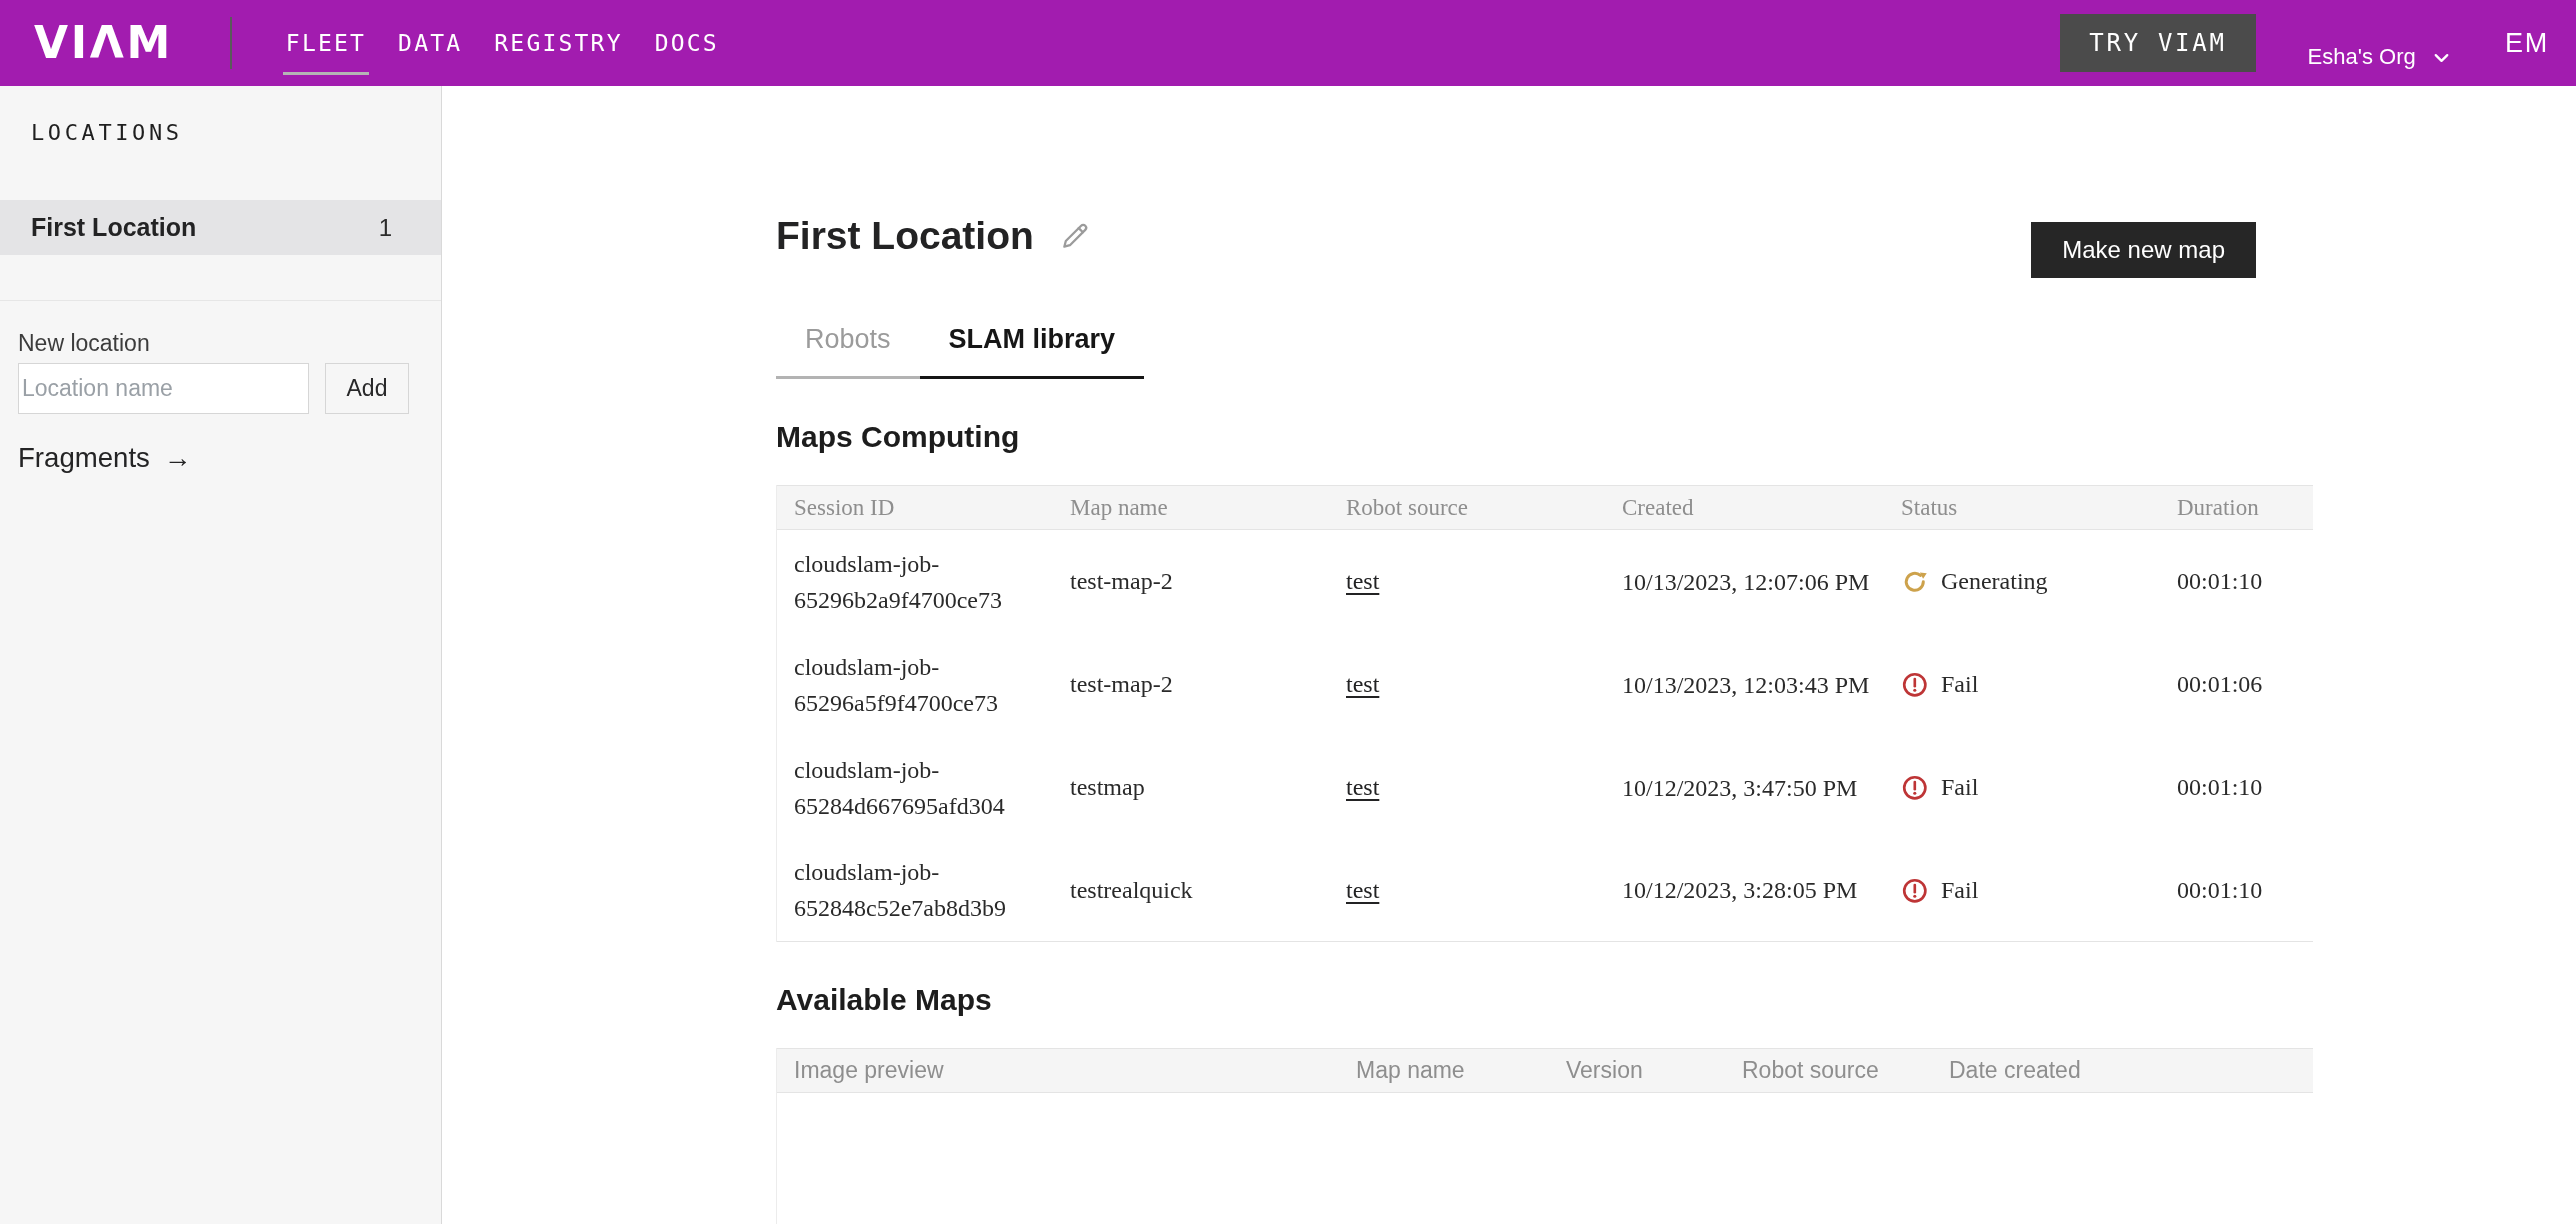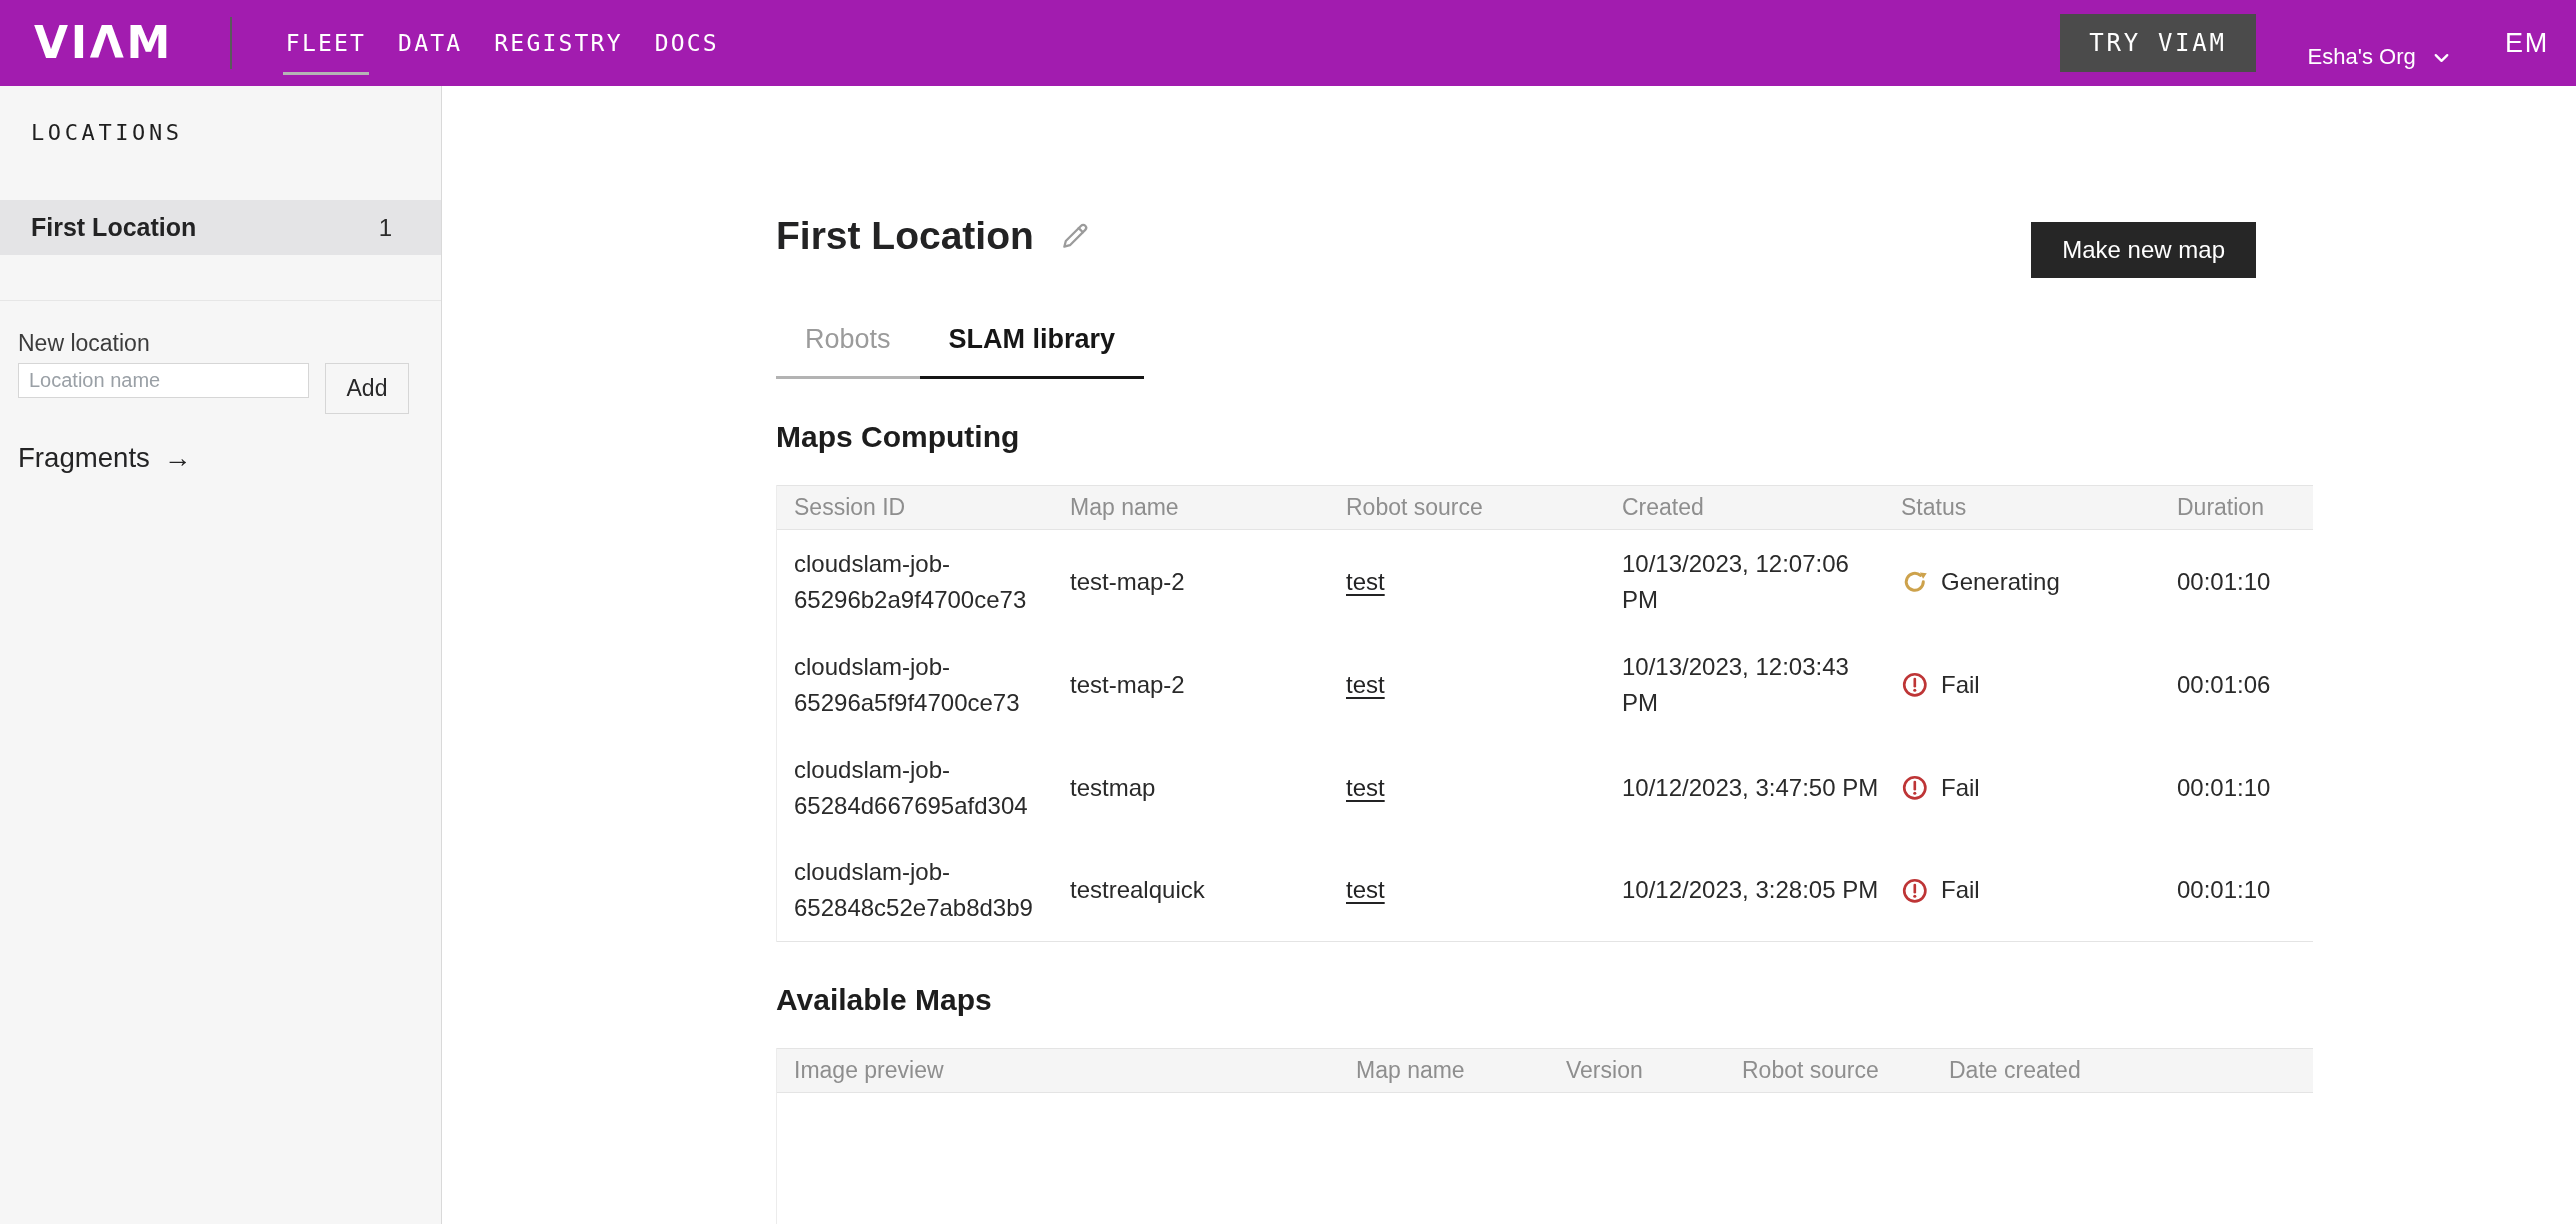--- a/index.html
+++ b/index.html
@@ -33,22 +33,22 @@
                 letter-spacing:3.6px; color:#1f1f1f; }
   .sb-item { position:absolute; top:114px; left:0; width:100%; height:55px;
              background:#e4e4e6; display:flex; align-items:center;
              padding:0 49px 0 31px; cursor:pointer; }
   .sb-item .name { font-weight:bold; font-size:25px; color:#232324; }
   .sb-item .count { margin-left:auto; font-size:24px; color:#2b2b2b; }
   .sb-divider { position:absolute; top:214px; left:0; width:100%; height:0;
                 border-top:0.9px solid #e6e6e6; }
   .sb-newloc-label { position:absolute; top:244px; left:18px; font-size:23px; color:#3c3c3c; }
   .sb-input-row { position:absolute; top:277px; left:18px; display:flex; }
-  .sb-input-row input { width:291px; height:35px; border:0.9px solid #d6d6d6; background:#ffffff;
-                        font-size:20px; padding:0 10px; color:#282829; outline:none;
+  .sb-input-row input { width:291px; height:51px; border:0.9px solid #d6d6d6; background:#ffffff;
+                        font-size:23px; padding:0 3px; color:#282829; outline:none;
                         font-family:"Liberation Sans", sans-serif; }
   .sb-input-row input::placeholder { color:#9aa0a6; }
   .sb-input-row button { width:84px; height:51px; margin-left:16px; border:0.9px solid #d6d6d6;
                          background:transparent; font-size:23px; color:#282829; cursor:pointer;
                          font-family:"Liberation Sans", sans-serif; }
   .fragments { position:absolute; top:356px; left:18px; display:flex; align-items:flex-start;
                gap:14.2px; font-size:27.6px; color:#242425; cursor:pointer; text-decoration:none; }
 
   
   .main { position:absolute; left:442px; top:86px; right:0; bottom:0; background:#ffffff; }
@@ -63,21 +63,21 @@
   .tab { font-size:27px; color:#9b9b9b; padding:0 29px 21.3px; border-bottom:3.6px solid #b3b3b3;
          cursor:pointer; }
   .tab.active { color:#161616; font-weight:bold; border-bottom-color:#161616; }
   h2.section { font-size:30px; font-weight:bold; color:#1d1d1d; margin-top:41px; }
 
   
   .table { margin-top:31px; border-left:0.9px solid #ececec; }
   .thead { display:grid; height:45px; align-items:center; background:#f5f5f5;
            border-top:0.9px solid #e4e4e4; border-bottom:0.9px solid #e4e4e4;
            color:#8e8e8e; font-size:23px; }
-  .t1 .thead, .t1 .trow { grid-template-columns:276px 276px 276px 279px 276px 1fr; }
+  .t1 .thead, .t1 .trow { grid-template-columns:276px 276px 276px 279px 276px 1fr;font-family:Liberation Serif, serif; }
   .t2 .thead { grid-template-columns:562px 210px 176px 207px 1fr; }
   .cell { padding-left:17px; overflow:hidden; }
   .trow { display:grid; min-height:103px; align-items:center; font-size:24px; color:#2a2a2a; }
   .t1 .trow:last-of-type { border-bottom:0.9px solid #e4e4e4; }
   .wrap { line-height:1.5; overflow-wrap:break-word; }
   .rs-link { color:#232324; text-decoration:underline; text-underline-offset:3.6px; cursor:pointer; }
   .status-cell { display:flex; align-items:center; gap:12.4px; }
   .st-ic { display:none; line-height:0; }
   .trow[data-status="generating"] .st-ic.gen { display:inline-block; }
   .trow[data-status="fail"] .st-ic.fail { display:inline-block; }

